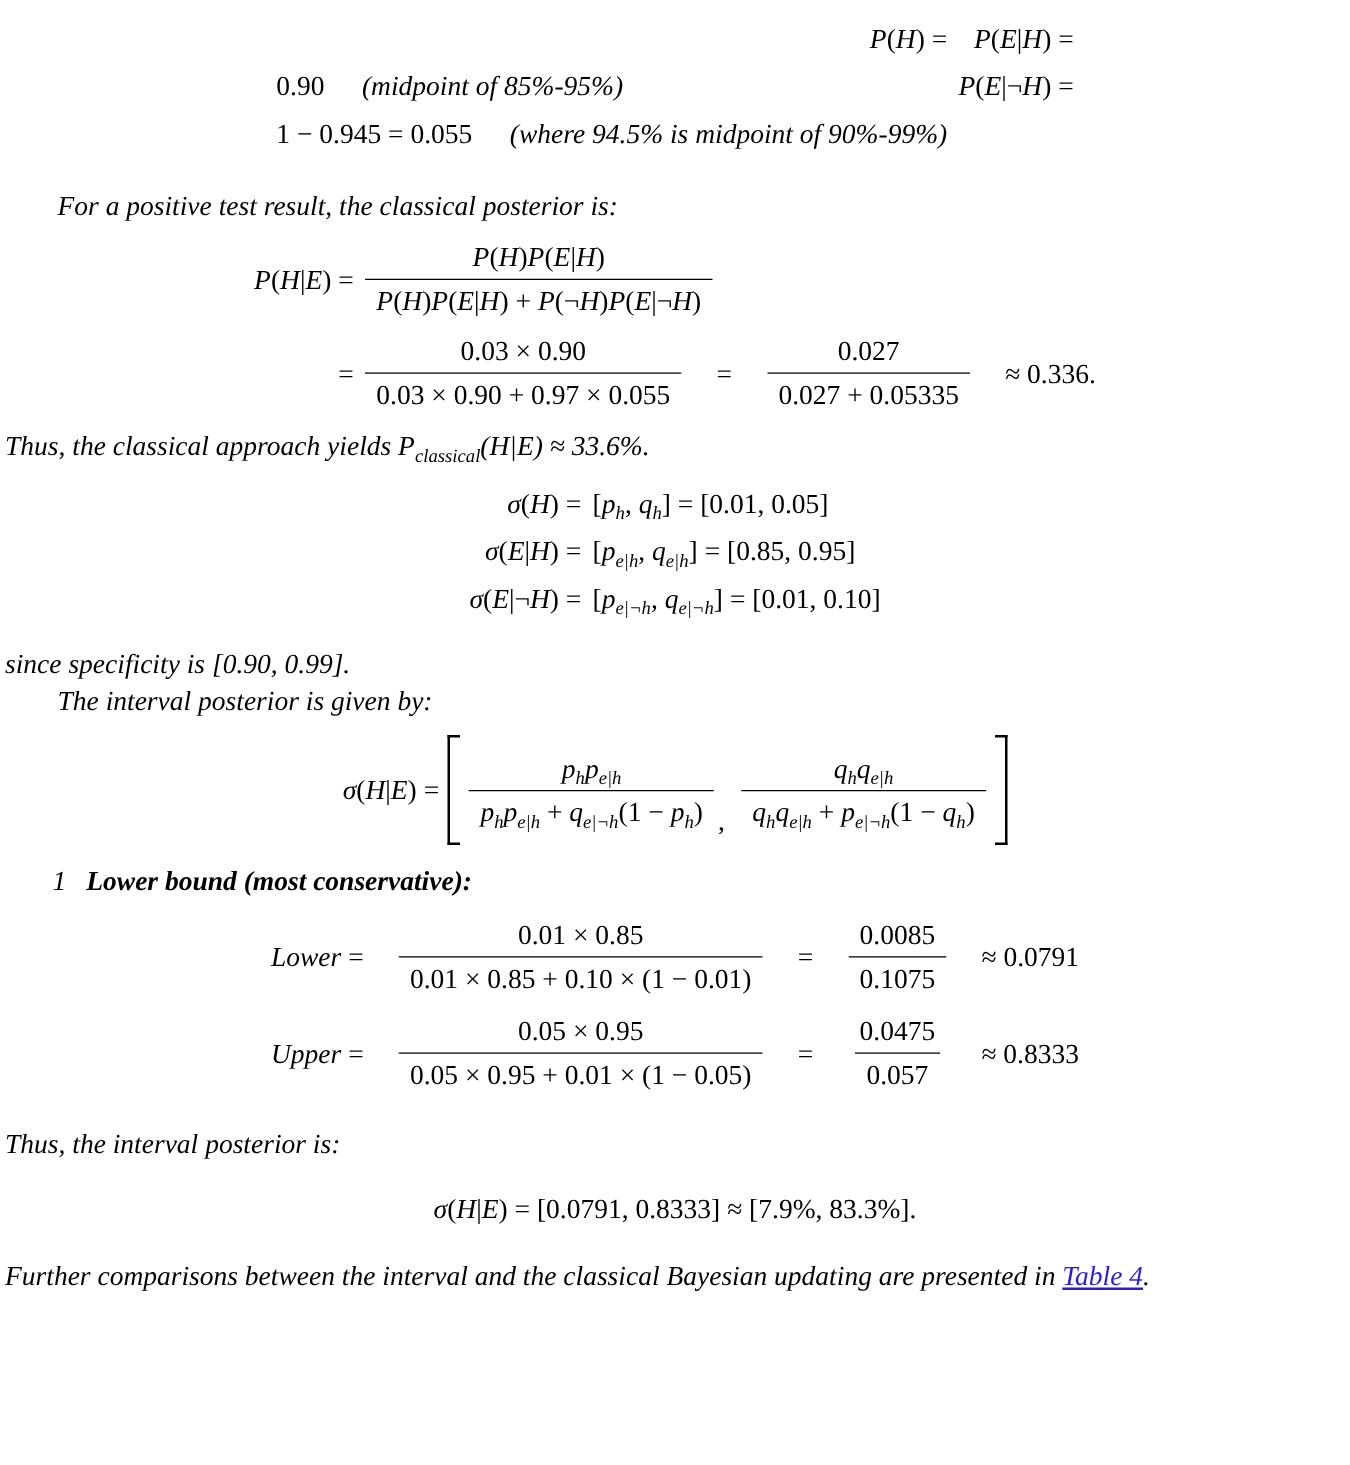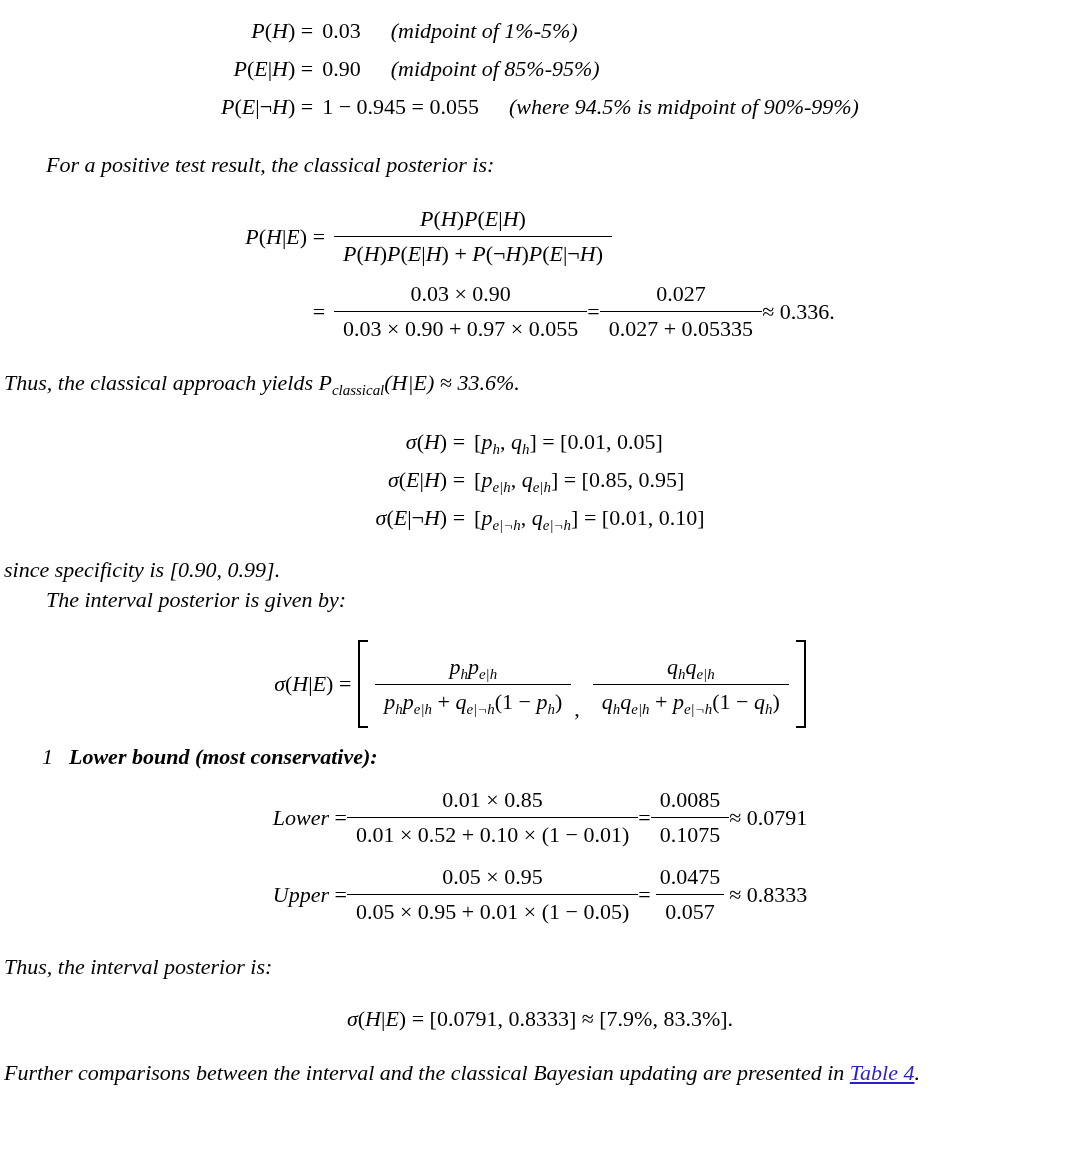--- a/index.html
+++ b/index.html
@@ -23,47 +23,46 @@
   .eq-grid { display: grid; grid-template-columns: max-content max-content; justify-content: center; column-gap: 9px; }
   .eq-grid .lhs { justify-self: end; align-self: center; text-align: right; }
   .eq-grid .rhs { justify-self: start; align-self: center; text-align: left; }
   .note { font-style: italic; margin-left: 30px; }
 
   
   .frac { display: inline-flex; flex-direction: column; align-items: center; text-align: center; vertical-align: middle; }
   .frac .num { line-height: 28px; padding: 0 9px 3px; white-space: nowrap; }
   .frac .den { line-height: 28px; border-top: 1.7px solid #000; padding: 3px 9px 0; white-space: nowrap; }
 
-  .eq-flexrow { display: flex; align-items: center; justify-content: center; gap: 0; }
+  .eq-flexrow { display: flex; align-items: center; justify-content: center; gap: 28px; }
   .rhs.eq-flexrow { justify-content: flex-start; }
 
   
   .bracket { width: 10px; height: 88px; flex: 0 0 auto; }
   .bracket.left  { border-left: 2.4px solid #000; border-top: 2.4px solid #000; border-bottom: 2.4px solid #000; }
   .bracket.right { border-right: 2.4px solid #000; border-top: 2.4px solid #000; border-bottom: 2.4px solid #000; }
   .low-comma { position: relative; top: 25px; margin-left: -4px; }
 
   
   .section-heading { font-style: italic; font-size: 22px; line-height: 30px; margin-left: 42px; }
   .section-heading .num { font-weight: normal; margin-right: 16px; }
   .section-heading .title { font-weight: bold; font-style: italic; }
 
-  .mt14 { margin-top: 14px; } .mt16 { margin-top: 25px; } .mt18 { margin-top: 18px; }
+  .mt14 { margin-top: 14px; } .mt16 { margin-top: 12px; } .mt18 { margin-top: 18px; }
   .mt22 { margin-top: 22px; } .mt24 { margin-top: 24px; } .mt26 { margin-top: 26px; }
 
   a.tbl-link { text-decoration: underline; cursor: pointer; }
 </style>
 </head>
 <body>
 
 <div class="page">
 
   <div class="eq eq-grid">
     <span class="lhs tall-row" style="line-height:38px"><i>P</i>(<i>H</i>) =</span>
-    <span class="rhs" style="line-height:38px"><span>0.03</span><span class="note">(midpoint of 1%-5%)</span></span>
     <span class="lhs" style="line-height:38px"><i>P</i>(<i>E</i>|<i>H</i>) =</span>
     <span class="rhs" style="line-height:38px"><span>0.90</span><span class="note">(midpoint of 85%-95%)</span></span>
     <span class="lhs" style="line-height:38px"><i>P</i>(<i>E</i>|¬<i>H</i>) =</span>
     <span class="rhs" style="line-height:38px"><span>1 − 0.945 = 0.055</span><span class="note">(where 94.5% is midpoint of 90%-99%)</span></span>
   </div>
 
   <p class="para indent mt24">For a positive test result, the classical posterior is:</p>
 
   <div class="eq eq-grid mt16" style="row-gap:12px">
     <span class="lhs"><i>P</i>(<i>H</i>|<i>E</i>) =</span>
@@ -116,21 +115,21 @@
     </span>
     <span class="bracket right"></span>
   </div>
 
   <p class="section-heading mt14"><span class="num">1</span><span class="title">Lower bound (most conservative):</span></p>
 
   <div class="eq eq-flexrow mt14">
     <span><i>Lower</i> =</span>
     <span class="frac">
       <span class="num">0.01 × 0.85</span>
-      <span class="den">0.01 × 0.52 + 0.10 × (1 − 0.01)</span>
+      <span class="den">0.01 × 0.85 + 0.10 × (1 − 0.01)</span>
     </span>
     <span>=</span>
     <span class="frac">
       <span class="num">0.0085</span>
       <span class="den">0.1075</span>
     </span>
     <span>≈ 0.0791</span>
   </div>
 
 

